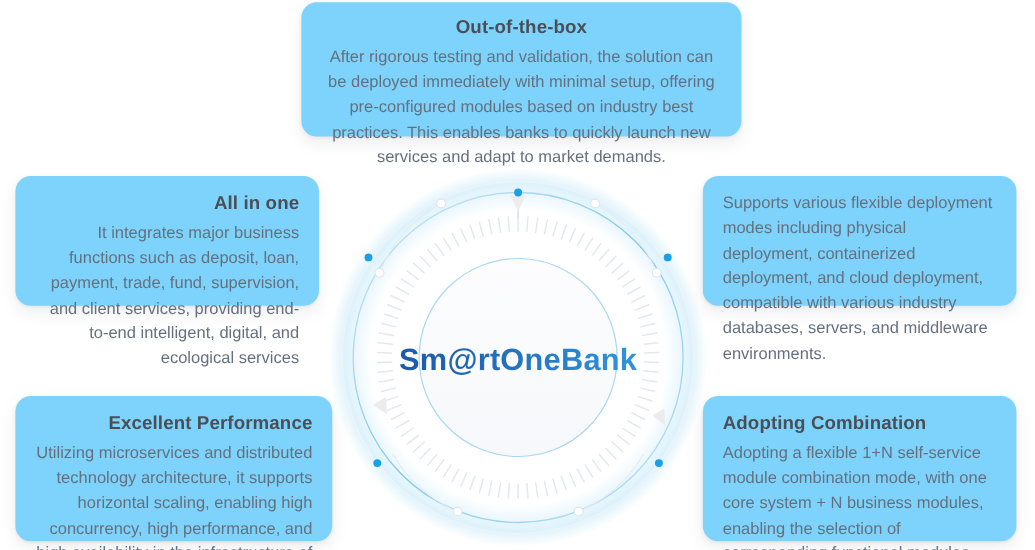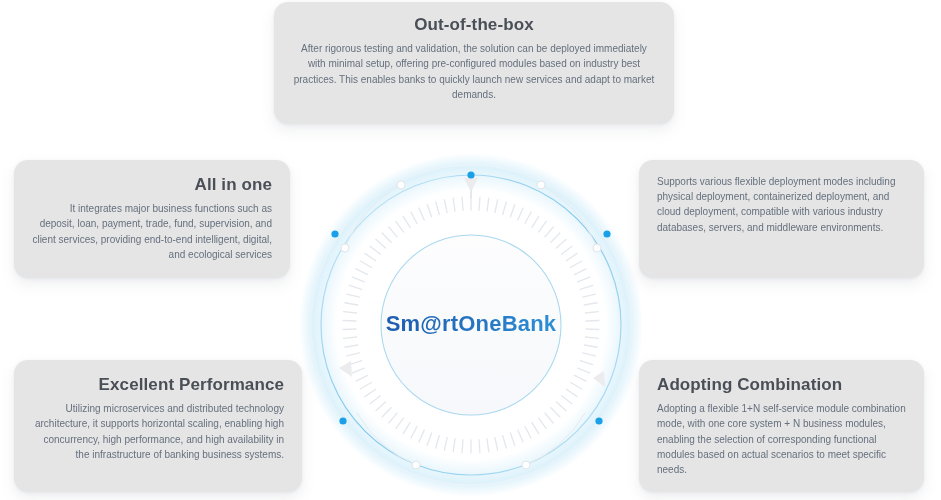--- a/index.html
+++ b/index.html
@@ -8,36 +8,36 @@
     background:#ffffff;
     font-family:"Liberation Sans", sans-serif;
     overflow:hidden;
     position:relative;
   }
   .stage{position:absolute;inset:0;}
 
   
   .card{
     position:absolute;
-    background:#e5e5e5;
+    background:#7dd3fc;
     border-radius:14px;
     box-shadow:0 6px 14px rgba(120,130,150,.13), 0 1px 3px rgba(120,130,150,.10);
     box-sizing:border-box;
     padding:14px 18px 16px 18px;
   }
   .card-title{
     font-size:17px;
     font-weight:bold;
     color:#4a4f57;
     margin:0 0 6px 0;
     line-height:1.25;
     letter-spacing:.1px;
   }
   .card-body{
-    font-size:10px;
+    font-size:15px;
     color:#65707e;
     line-height:1.52;
     margin:0;
   }
   .align-right{text-align:right;}
   .align-left{text-align:left;}
   .align-center{text-align:center;}
 
   #card-top{   left:274px; top:2px;   width:400px; height:122px; padding-top:12px;}
   #card-left-top{   left:14px;  top:160px; width:276px; height:118px;}
@@ -51,21 +51,21 @@
     left:296px; top:138px;
     width:350px; height:362px;
     overflow:hidden;
   }
   #hub svg{display:block;}
   .hub-label{
     position:absolute;
     left:0; right:0;
     top:173px;
     text-align:center;
-    font-size:22px;
+    font-size:28px;
     font-weight:bold;
     letter-spacing:.2px;
     background:linear-gradient(90deg,#1c4f9c 0%, #1f63b5 35%, #2d8fd6 75%, #37a3e0 100%);
     -webkit-background-clip:text;
     background-clip:text;
     color:transparent;
     -webkit-text-fill-color:transparent;
     pointer-events:none;
   }
 </style>

